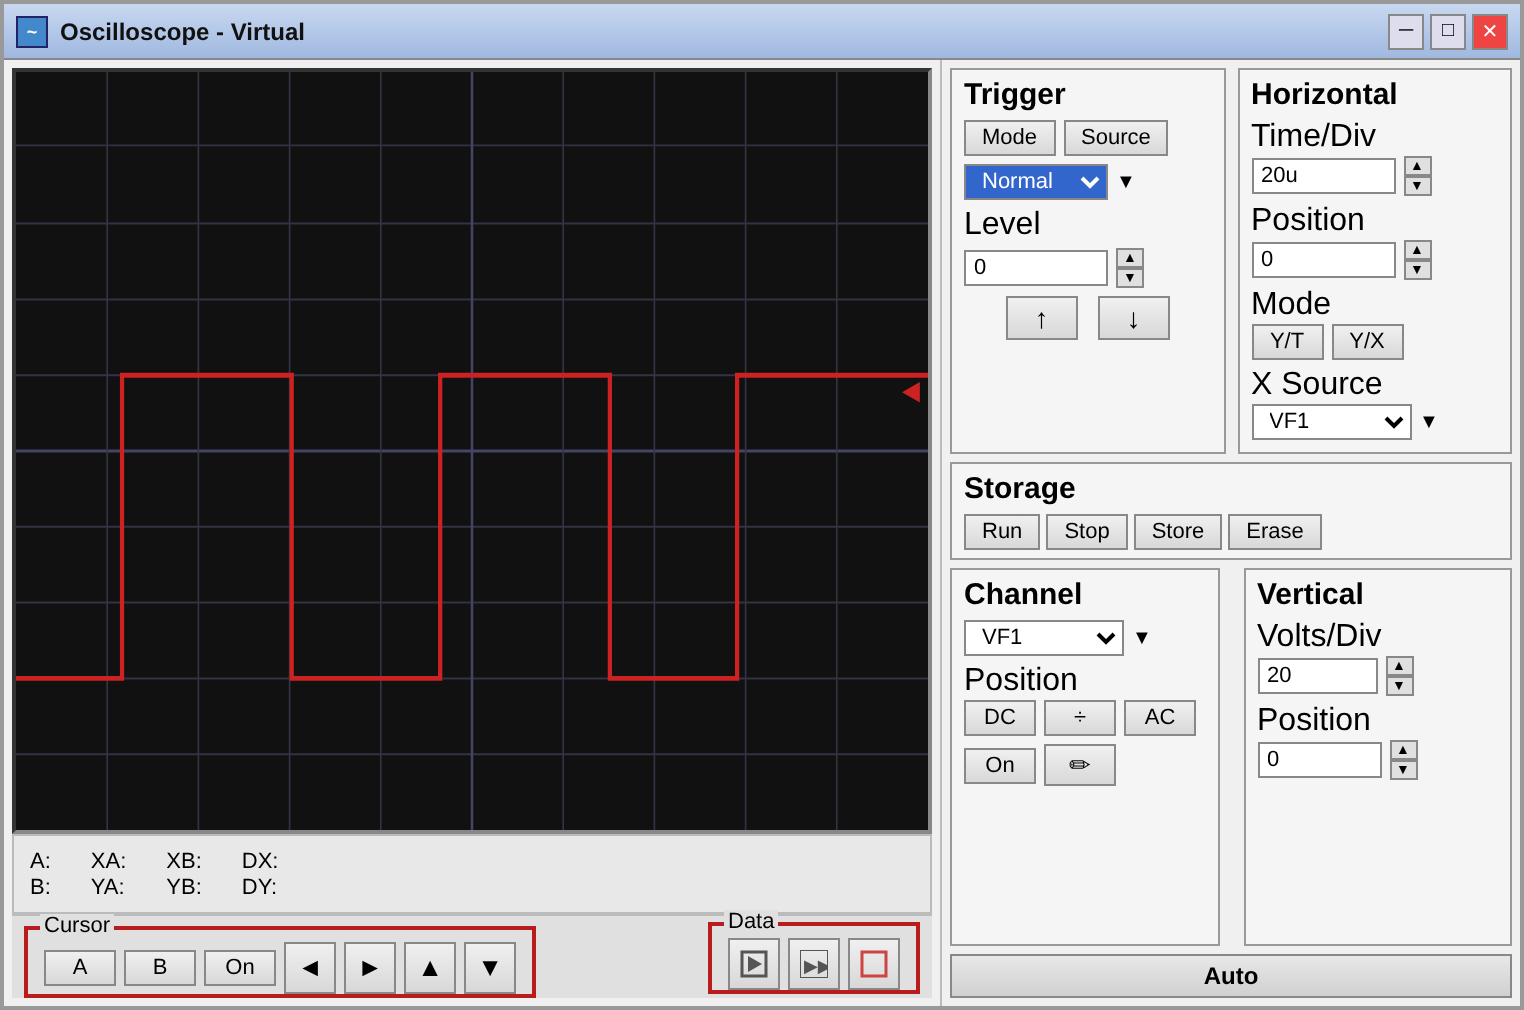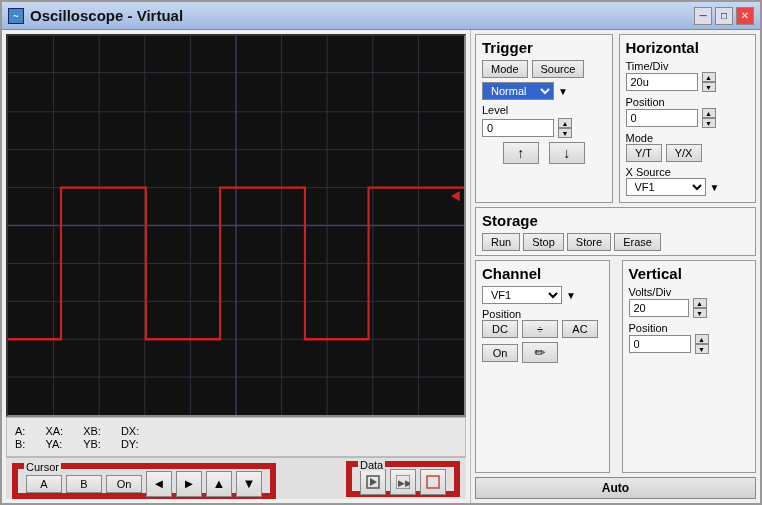--- a/index.html
+++ b/index.html
@@ -30,21 +30,21 @@
       width: 16px;
       height: 16px;
       margin-right: 6px;
       background: #4488cc;
       border: 1px solid #226;
       display: flex; align-items: center; justify-content: center;
       font-size: 9px; color: white; font-weight: bold;
     }
     .titlebar-title {
       flex: 1;
-      font-size: 15px;
+      font-size: 12px;
       font-weight: bold;
       color: #111;
     }
     .titlebar-btns {
       display: flex; gap: 3px;
     }
     .titlebar-btn {
       width: 18px; height: 18px;
       border: 1px solid #888;
       background: #dde;
@@ -101,21 +101,21 @@
     .bottom-bar {
       height: 42px;
       background: #e0e0e0;
       border-top: 1px solid #bbb;
       display: flex;
       align-items: center;
       padding: 0 6px;
       gap: 6px;
     }
     .group-box {
-      border: 6px solid #b91c1c;
+      border: 2px solid #b91c1c;
       padding: 2px 6px;
       position: relative;
       display: flex;
       align-items: center;
       gap: 4px;
     }
     .group-label {
       position: absolute;
       top: -8px;
       left: 6px;
@@ -175,21 +175,21 @@
       background: #e0e0e0;
       width: 14px;
       height: 10px;
       cursor: pointer;
       font-size: 7px;
       display: flex; align-items: center; justify-content: center;
       line-height: 1;
     }
     .spin-group { display: flex; flex-direction: column; }
     .row { display: flex; align-items: center; gap: 4px; margin-bottom: 2px; }
-    .label-sm { font-size: 11px; }
+    .label-sm { font-size: 16px; }
     .trigger-top { display: flex; gap: 4px; margin-bottom: 4px; }
     .storage-btns { display: flex; flex-wrap: wrap; gap: 3px; }
     .auto-btn {
       border: 1px solid #888;
       background: linear-gradient(to bottom, #e8e8e8, #d0d0d0);
       padding: 3px 0;
       cursor: pointer;
       font-size: 12px;
       font-weight: bold;
       text-align: center;

